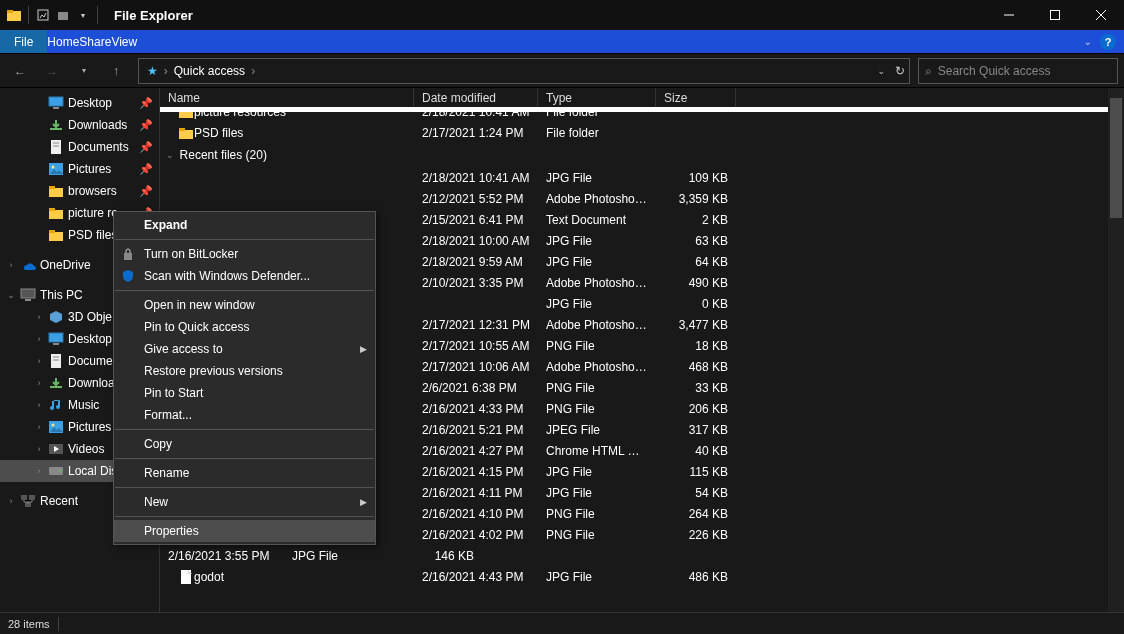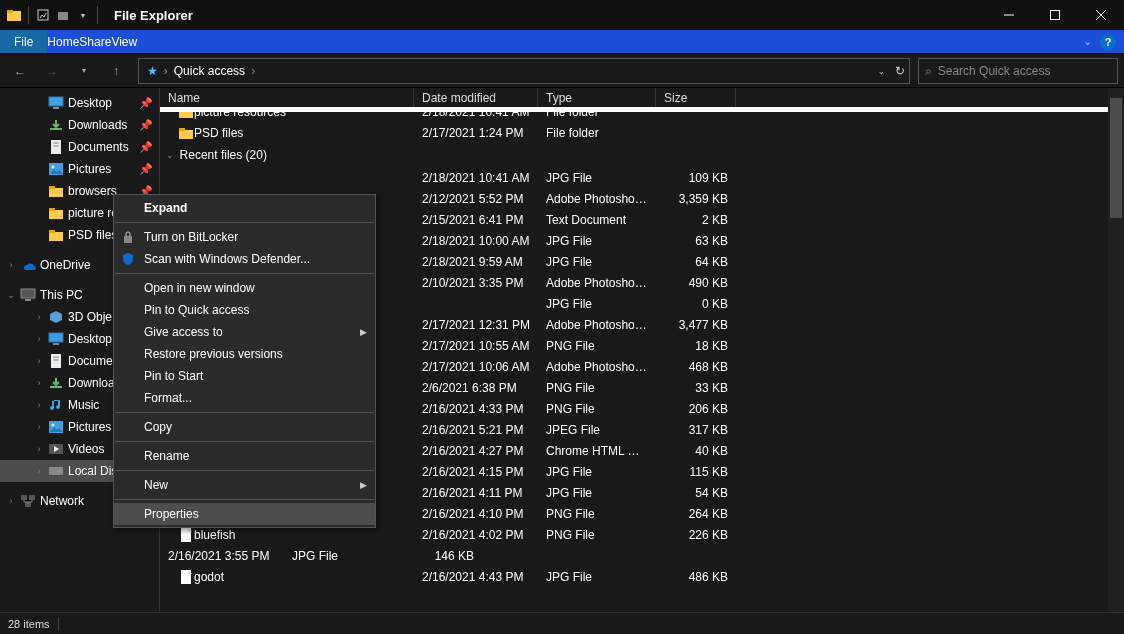--- a/index.html
+++ b/index.html
@@ -40,21 +40,21 @@
   .row{height:21px;display:flex;align-items:center;color:#fff;font-size:12px;}
   .row .c-name{width:254px;padding-left:18px;display:flex;align-items:center;white-space:nowrap;overflow:hidden;}
   .row .c-date{width:124px;padding:0 8px;white-space:nowrap;}
   .row .c-type{width:118px;padding:0 8px;white-space:nowrap;overflow:hidden;text-overflow:ellipsis;}
   .row .c-size{width:80px;padding:0 8px;text-align:right;}
   .grp{height:24px;display:flex;align-items:center;gap:6px;padding-left:6px;color:#fff;font-size:12px;}
   .grp .chev{color:#888;font-size:9px;}
   .folder-ico{color:#ffcb4b;}
   .statusbar{height:22px;background:#191919;border-top:1px solid #333;display:flex;align-items:center;padding:0 8px;color:#ddd;font-size:11px;}
   .status-sep{width:1px;height:14px;background:#444;margin:0 8px;}
-  .ctxmenu{position:absolute;left:113px;top:194px;width:263px;background:#2b2b2b;border:1px solid #555;box-shadow:2px 2px 6px rgba(0,0,0,.5);z-index:100;padding:2px 0;}
+  .ctxmenu{position:absolute;left:113px;top:211px;width:263px;background:#2b2b2b;border:1px solid #555;box-shadow:2px 2px 6px rgba(0,0,0,.5);z-index:100;padding:2px 0;}
   .ctx-item{height:22px;display:flex;align-items:center;padding:0 8px 0 30px;color:#fff;font-size:12px;position:relative;}
   .ctx-item:hover,.ctx-item.hl{background:#4d4d4d;}
   .ctx-sep{height:1px;background:#555;margin:3px 1px;}
   .ctx-icon{position:absolute;left:6px;width:16px;height:16px;display:flex;align-items:center;justify-content:center;}
   .ctx-sub{margin-left:auto;color:#ccc;font-size:9px;}
   .scrollbar-v{position:absolute;right:0;top:0;width:16px;height:100%;background:#202020;}
   .thumb{position:absolute;left:2px;width:12px;background:#4d4d4d;}
 </style>
 </head>
 <body>
@@ -322,21 +322,21 @@
       <div class="tree-item indent0">
         <span class="chev">›</span>
         <span class="ico">
           <svg width="16" height="14">
             <rect x="1" y="1" width="6" height="5" fill="#555"></rect>
             <rect x="9" y="1" width="6" height="5" fill="#555"></rect>
             <rect x="5" y="8" width="6" height="5" fill="#555"></rect>
             <path d="M4 6v2h8V6M8 8v2" stroke="#888"></path>
           </svg>
         </span>
-        <span>Network</span>
+        <span>Recent</span>
       </div>
     </div>
 
   <div class="content">
     <div class="scrollbar-v">
         <div class="thumb" style="top:10px;height:120px;"></div>
       </div>
     <div class="cols">
       <div class="col col-name">Name</div>
       <div class="col col-date">Date modified</div>

